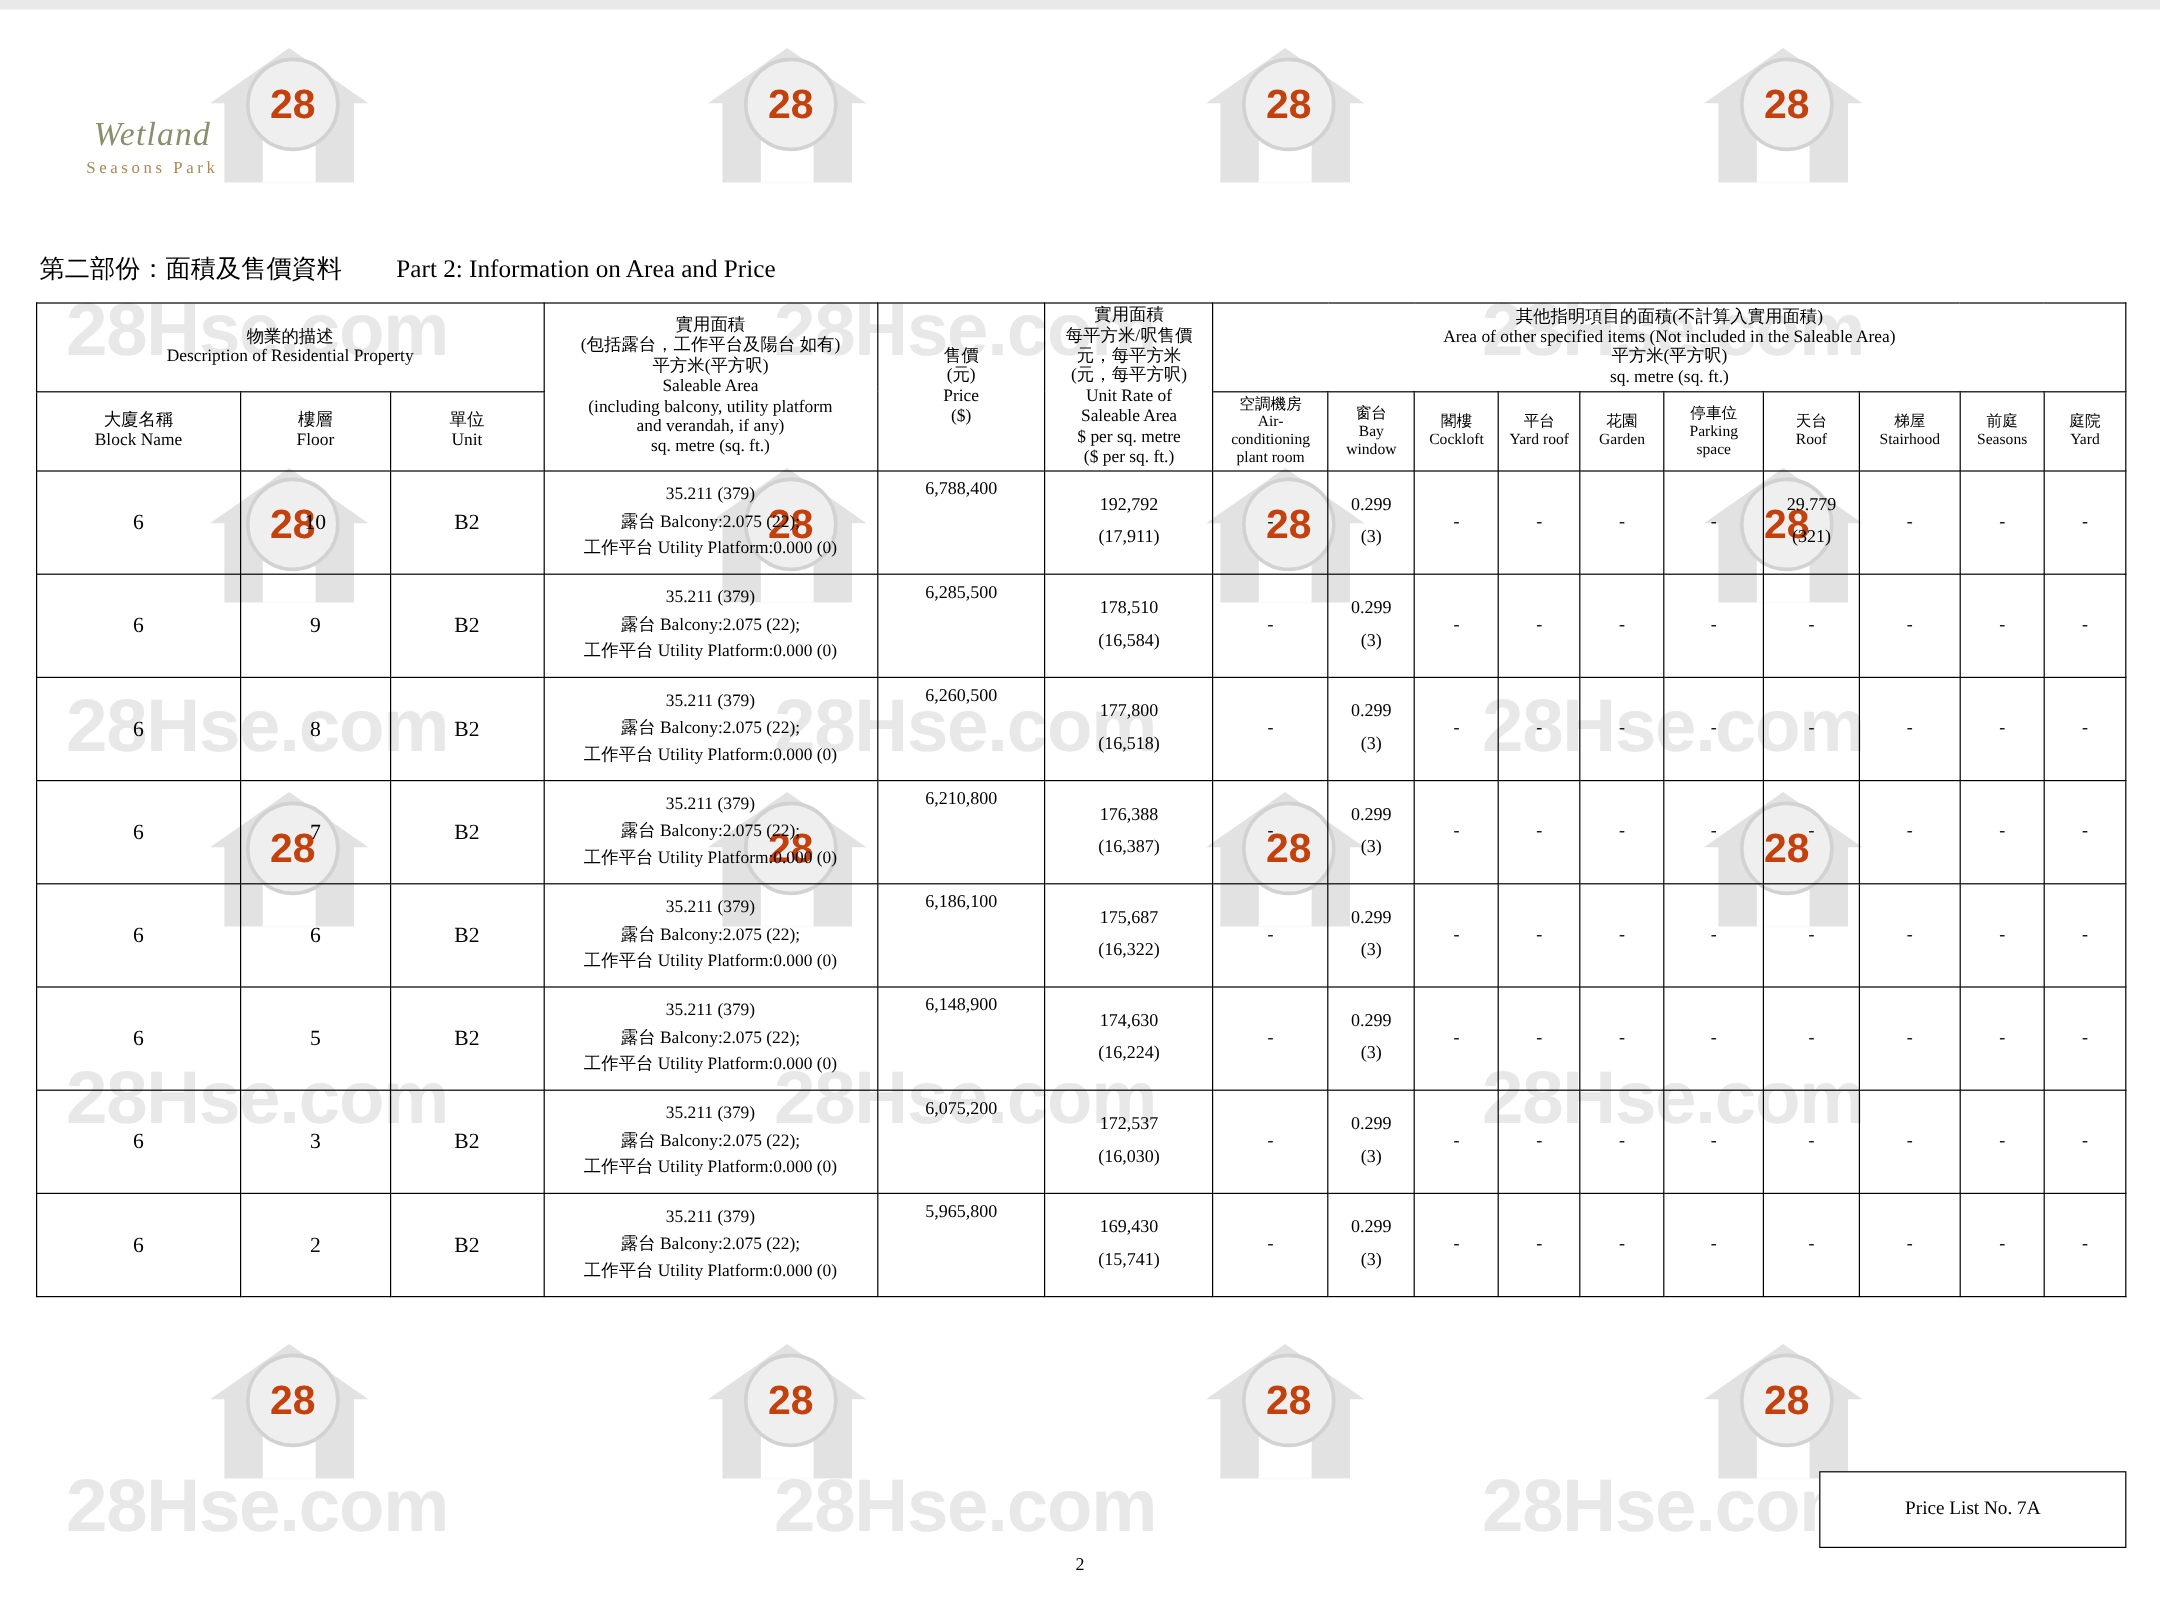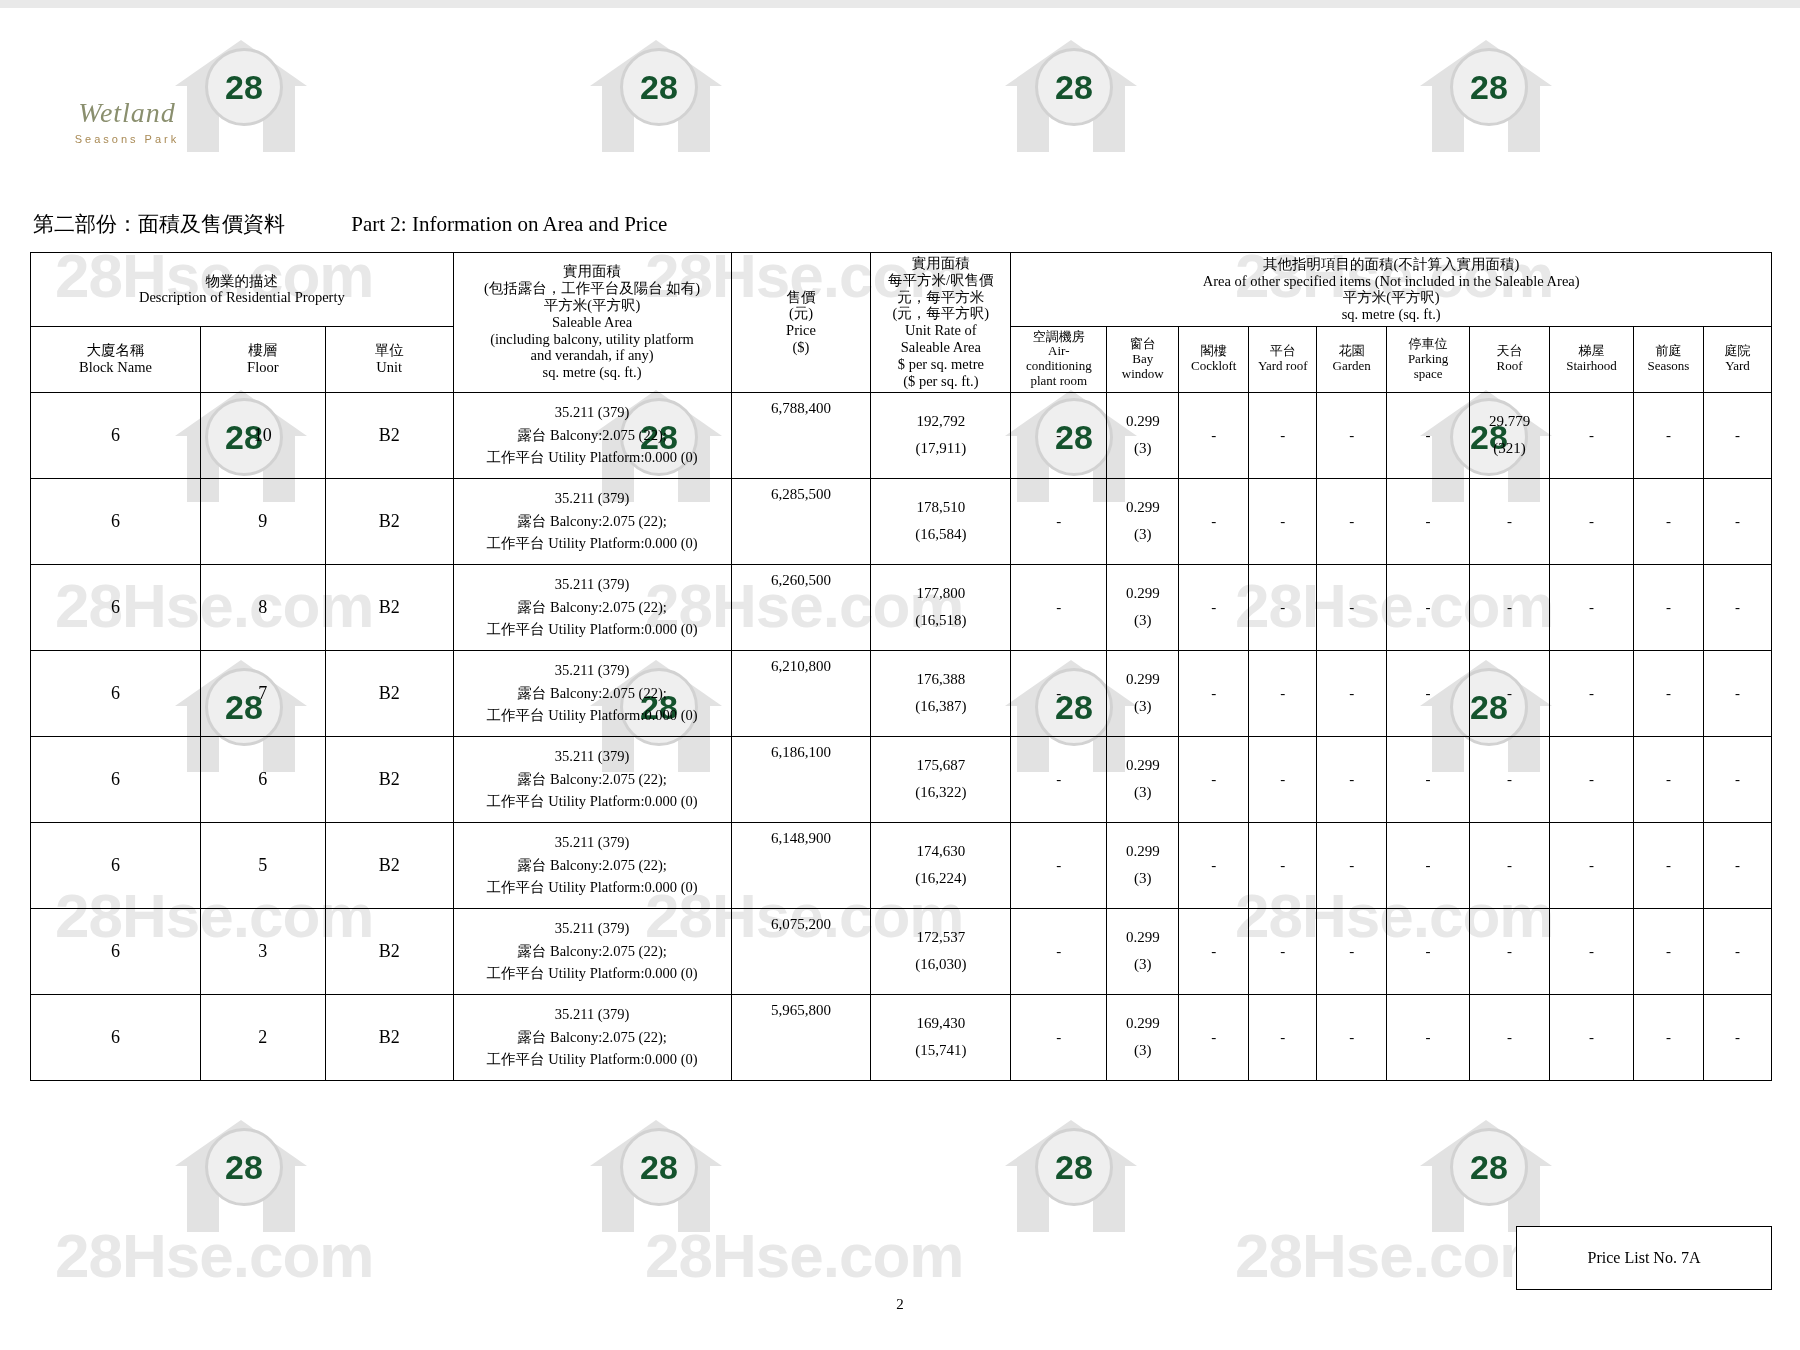--- a/index.html
+++ b/index.html
@@ -52,21 +52,21 @@
     width: 44px; height: 36px;
     background: #fff;
   }
   .wm-house .circle {
     position: absolute;
     left: 30px; top: 8px;
     width: 72px; height: 72px;
     border-radius: 50%;
     background: #efefef;
     border: 3px solid #d2d2d2;
-    color: #14532d;
+    color: #c2410c;
     font-family: "Liberation Sans", sans-serif;
     font-size: 34px;
     font-weight: bold;
     display: flex;
     align-items: center;
     justify-content: center;
   }
   .wm-text {
     position: absolute;
     font-family: Liberation Sans, sans-serif;
@@ -90,35 +90,35 @@
   }
   .logo .l1 {
     font-family: "Liberation Serif", serif;
     font-style: italic;
     font-size: 28px;
     color: #8a8f6e;
     letter-spacing: 1px;
     line-height: 1;
   }
   .logo .l2 {
-    font-family: Liberation Sans, sans-serif;
-    font-size: 11px;
+    font-family: Liberation Serif, serif;
+    font-size: 14px;
     color: #a98a55;
     letter-spacing: 3px;
     margin-top: 6px;
   }
   .part-title {
     position: absolute;
     left: 33px;
     top: 210px;
     font-size: 21px;
     white-space: nowrap;
   }
   .part-title .en {
-    margin-left: 61px;
+    margin-left: 40px;
   }
   table.pricelist {
     position: absolute;
     left: 30px;
     top: 252px;
     width: 1742px;
     border-collapse: collapse;
     font-size: 14px;
     background: transparent;
   }

